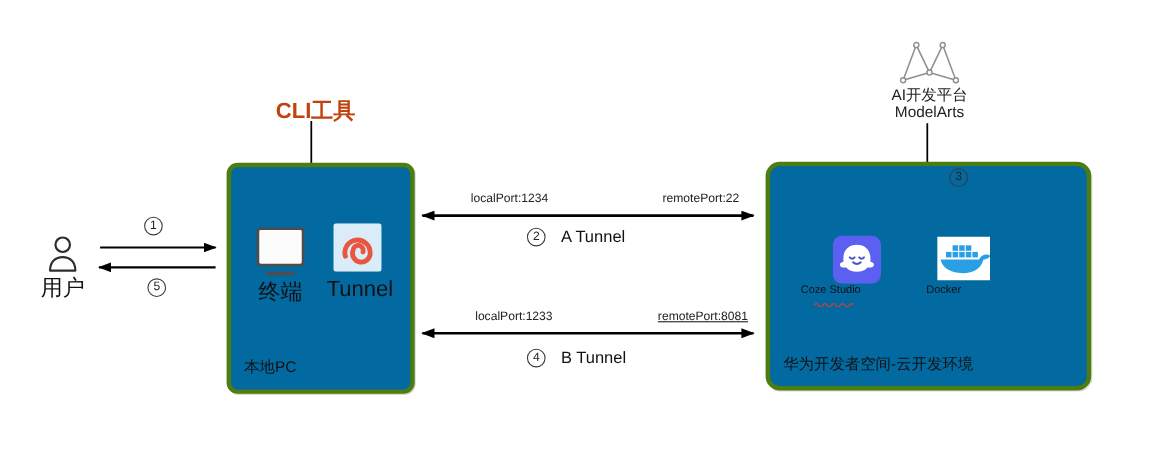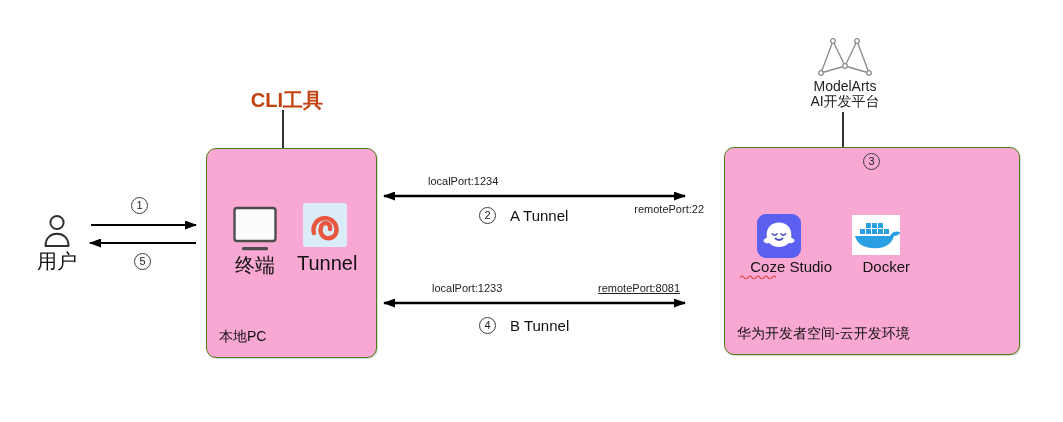--- a/index.html
+++ b/index.html
@@ -4,36 +4,36 @@
 <style>
   html,body{margin:0;padding:0;background:#fff;}
   .canvas{
     position:relative;width:1063px;height:422px;background:#ffffff;
     font-family:"Liberation Sans","DejaVu Sans",sans-serif;color:#1a1a1a;overflow:hidden;
   }
   .abs{position:absolute;}
   svg{display:block;}
   .arrow-layer{position:absolute;left:0;top:0;pointer-events:none;}
   .box{
-    position:absolute;background:#f9a8d4;border:1px solid #4d7c0f;border-radius:10px;
+    position:absolute;background:#0369a1;border:4px solid #4d7c0f;border-radius:10px;
     box-shadow:1px 1px 0 rgba(150,150,150,.35);box-sizing:border-box;
   }
   .box-title{position:absolute;left:12px;bottom:11px;font-size:14px;color:#111;white-space:nowrap;}
   .badge{
     box-sizing:border-box;width:17px;height:17px;border:1.2px solid #3c3c3c;border-radius:50%;
     display:flex;align-items:center;justify-content:center;font-size:11px;line-height:1;color:#222;
     background:transparent;
   }
   .icon-label{font-size:20px;text-align:center;color:#111;white-space:nowrap;}
   .port-label{font-size:11px;color:#222;white-space:nowrap;}
   .right-align{text-align:right;}
   .tunnel-label{display:flex;align-items:center;gap:14px;font-size:15px;color:#111;}
   .cli-label{font-size:20px;font-weight:bold;text-align:right;color:#c2410c;white-space:nowrap;}
   .ma-text{font-size:14px;line-height:15px;text-align:center;color:#222;}
-  .app-label{font-size:15px;text-align:right;color:#111;white-space:nowrap;}
+  .app-label{font-size:10px;text-align:left;color:#111;white-space:nowrap;}
 </style>
 </head>
 <body>
 
 <div class="canvas">
 
   <svg class="arrow-layer" width="1063" height="422" viewBox="0 0 1063 422">
     <defs>
       <marker id="ah" markerUnits="userSpaceOnUse" markerWidth="12" markerHeight="9" refX="11" refY="4.5" orient="auto-start-reverse">
         <path d="M0 0 L12 4.5 L0 9 Z" fill="#000"></path>
@@ -80,21 +80,21 @@
   </svg>
   <div class="abs icon-label" style="left:227px;top:252px;width:56px;">终端</div>
 
   <svg class="abs" style="left:303px;top:203px;" width="44" height="44" viewBox="0 0 44 44">
     <rect width="44" height="44" rx="3" fill="#d9ecf8"></rect>
     <path d="M11 30 A 11.5 11.5 0 1 1 33.5 27 A 8 8 0 1 1 18 24.5 A 4.6 4.6 0 1 1 27 26" fill="none" stroke="#e8563f" stroke-width="4.4" stroke-linecap="round"></path>
   </svg>
   <div class="abs icon-label" style="left:297px;top:252px;width:56px;">Tunnel</div>
 
   <div class="abs port-label" style="left:384px;top:175px;padding-left:44px;">localPort:1234</div>
-  <div class="abs port-label right-align" style="left:574px;top:175px;width:130px;margin-top:28px;">remotePort:22</div>
+  <div class="abs port-label right-align" style="left:542px;top:175px;width:130px;">remotePort:22</div>
   <div class="abs tunnel-label" style="left:479px;top:207px;">
     <span class="badge">2</span>
     <span>A Tunnel</span>
   </div>
 
   <div class="abs port-label" style="left:384px;top:282px;padding-left:48px;">localPort:1233</div>
   <div class="abs port-label right-align" style="left:550px;top:282px;width:130px;text-decoration:underline;">remotePort:8081</div>
   <div class="abs tunnel-label" style="left:479px;top:317px;">
     <span class="badge">4</span>
     <span>B Tunnel</span>
@@ -111,25 +111,25 @@
     </g>
     <g fill="#ffffff" stroke="#8f8f8f" stroke-width="1.3">
       <circle cx="5" cy="37" r="2.3"></circle>
       <circle cx="17" cy="5" r="2.3"></circle>
       <circle cx="29" cy="30" r="2.3"></circle>
       <circle cx="41" cy="5" r="2.3"></circle>
       <circle cx="53" cy="37" r="2.3"></circle>
     </g>
   </svg>
   <div class="abs ma-text" style="left:785px;top:79px;width:120px;">
+    <div>AI开发平台</div>
     <div>ModelArts</div>
-    <div>AI开发平台</div>
   </div>
 
-  <div class="box" style="left:724px;top:147px;width:296px;height:208px;">
+  <div class="box" style="left:696px;top:147px;width:296px;height:208px;border-radius:13px;">
     <div class="box-title">华为开发者空间-云开发环境</div>
   </div>
 
   <div class="abs badge" style="left:863px;top:153px;">3</div>
 
   <svg class="abs" style="left:757px;top:214px;" width="44" height="44" viewBox="0 0 44 44">
     <rect width="44" height="44" rx="9" fill="#5b60f0"></rect>
     <path d="M22 8.5 c7.6 0 12.3 5.2 12.3 12 v3.4 c1.9 .4 3.2 1.3 3.2 2.7 c0 2.1 -2.9 3.1 -5.9 2.5 c-2.1 2.6 -5.6 4 -9.6 4 s-7.5 -1.4 -9.6 -4 c-3 .6 -5.9 -.4 -5.9 -2.5 c0 -1.4 1.3 -2.3 3.2 -2.7 v-3.4 c0 -6.8 4.7 -12 12.3 -12 z" fill="#ffffff"></path>
     <g fill="none" stroke="#4a52c4" stroke-width="1.8" stroke-linecap="round">
       <path d="M15.5 20 q2.2 2.4 4.4 0"></path>

